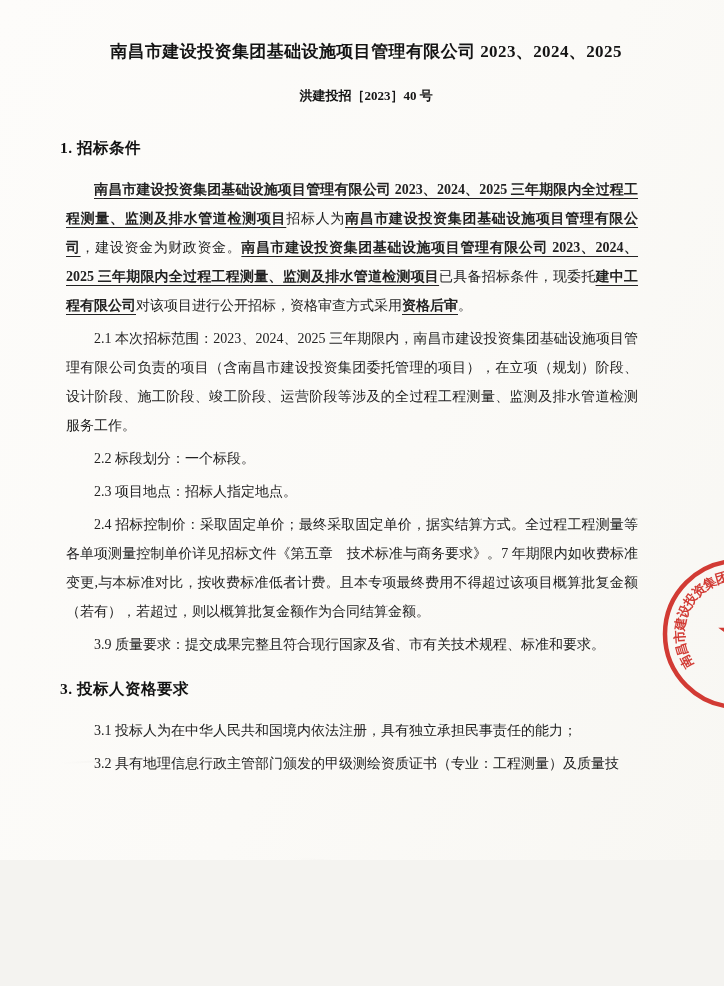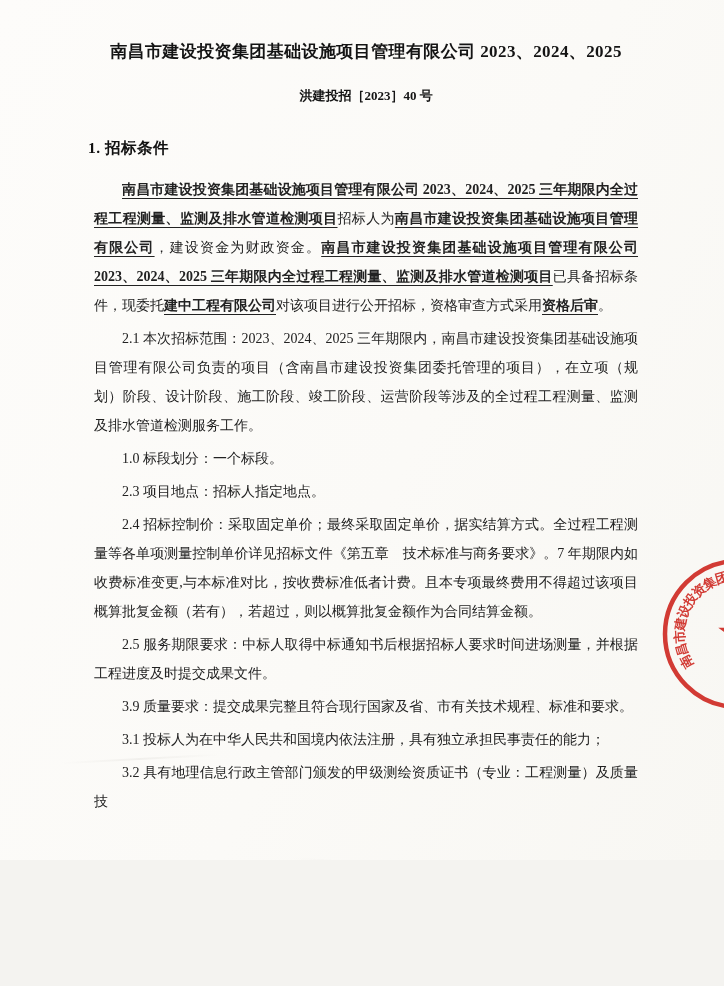--- a/index.html
+++ b/index.html
@@ -31,21 +31,21 @@
     color: #141414;
     letter-spacing: 0.4px;
   }
   .doc-number {
     font-size: 13px;
     font-weight: bold;
     line-height: 44px;
     color: #141414;
   }
   .content {
-    margin: 0 86px 0 94px;
+    margin: 0 86px 0 66px;
   }
   .section-heading {
     font-size: 15.5px;
     font-weight: bold;
     color: #111;
     margin: 20px 0 16px -6px;
     letter-spacing: 0.5px;
   }
   .para {
     font-size: 14px;
@@ -97,26 +97,26 @@
     <h1 class="title-line">南昌市建设投资集团基础设施项目管理有限公司 2023、2024、2025</h1>
     <div class="doc-number">洪建投招［2023］40 号</div>
   </header>
 
   <main class="content">
 
     <h2 class="section-heading">1. 招标条件</h2>
     <p class="para" id="opening-paragraph"><span class="u">南昌市建设投资集团基础设施项目管理有限公司 2023、2024、2025 三年期限内全过程工程测量、监测及排水管道检测项目</span><span>招标人为</span><span class="u">南昌市建设投资集团基础设施项目管理有限公司</span><span>，建设资金为财政资金。</span><span class="u">南昌市建设投资集团基础设施项目管理有限公司 2023、2024、2025 三年期限内全过程工程测量、监测及排水管道检测项目</span><span>已具备招标条件，现委托</span><span class="u">建中工程有限公司</span><span>对该项目进行公开招标，资格审查方式采用</span><span class="u">资格后审</span><span>。</span></p>
 
     <p class="para">2.1 本次招标范围：2023、2024、2025 三年期限内，南昌市建设投资集团基础设施项目管理有限公司负责的项目（含南昌市建设投资集团委托管理的项目），在立项（规划）阶段、设计阶段、施工阶段、竣工阶段、运营阶段等涉及的全过程工程测量、监测及排水管道检测服务工作。</p>
-    <p class="para">1.0 标段划分：一个标段。</p>
+    <p class="para">2.2 标段划分：一个标段。</p>
     <p class="para">2.3 项目地点：招标人指定地点。</p>
     <p class="para">2.4 招标控制价：采取固定单价；最终采取固定单价，据实结算方式。全过程工程测量等各单项测量控制单价详见招标文件《第五章　技术标准与商务要求》。7 年期限内如收费标准变更,与本标准对比，按收费标准低者计费。且本专项最终费用不得超过该项目概算批复金额（若有），若超过，则以概算批复金额作为合同结算金额。</p>
-    <p class="para">2.5 服务期限要求：中标人取得中标通知书后根据招标人要求时间进场测量，并根据工程进度及时提交成果文件。</p>
     <p class="para">3.9 质量要求：提交成果完整且符合现行国家及省、市有关技术规程、标准和要求。</p>
 
+    <h2 class="section-heading">3. 投标人资格要求</h2>
     <p class="para">3.1 投标人为在中华人民共和国境内依法注册，具有独立承担民事责任的能力；</p>
     <p class="para">3.2 具有地理信息行政主管部门颁发的甲级测绘资质证书（专业：工程测量）及质量技</p>
 
   </main>
 
   <svg class="seal" viewBox="0 0 220 200" aria-hidden="true">
     <circle cx="138" cy="99" r="73" fill="none" stroke="#cf2b24" stroke-width="4.5"></circle>
     <path id="seal-text-ring" d="M 93.8 130 A 54 54 0 1 1 182.2 130" fill="none"></path>
     <text font-size="13" fill="#cf2b24" letter-spacing="-1">
       <textPath href="#seal-text-ring">南昌市建设投资集团基础设施项目管理有限公司</textPath>

